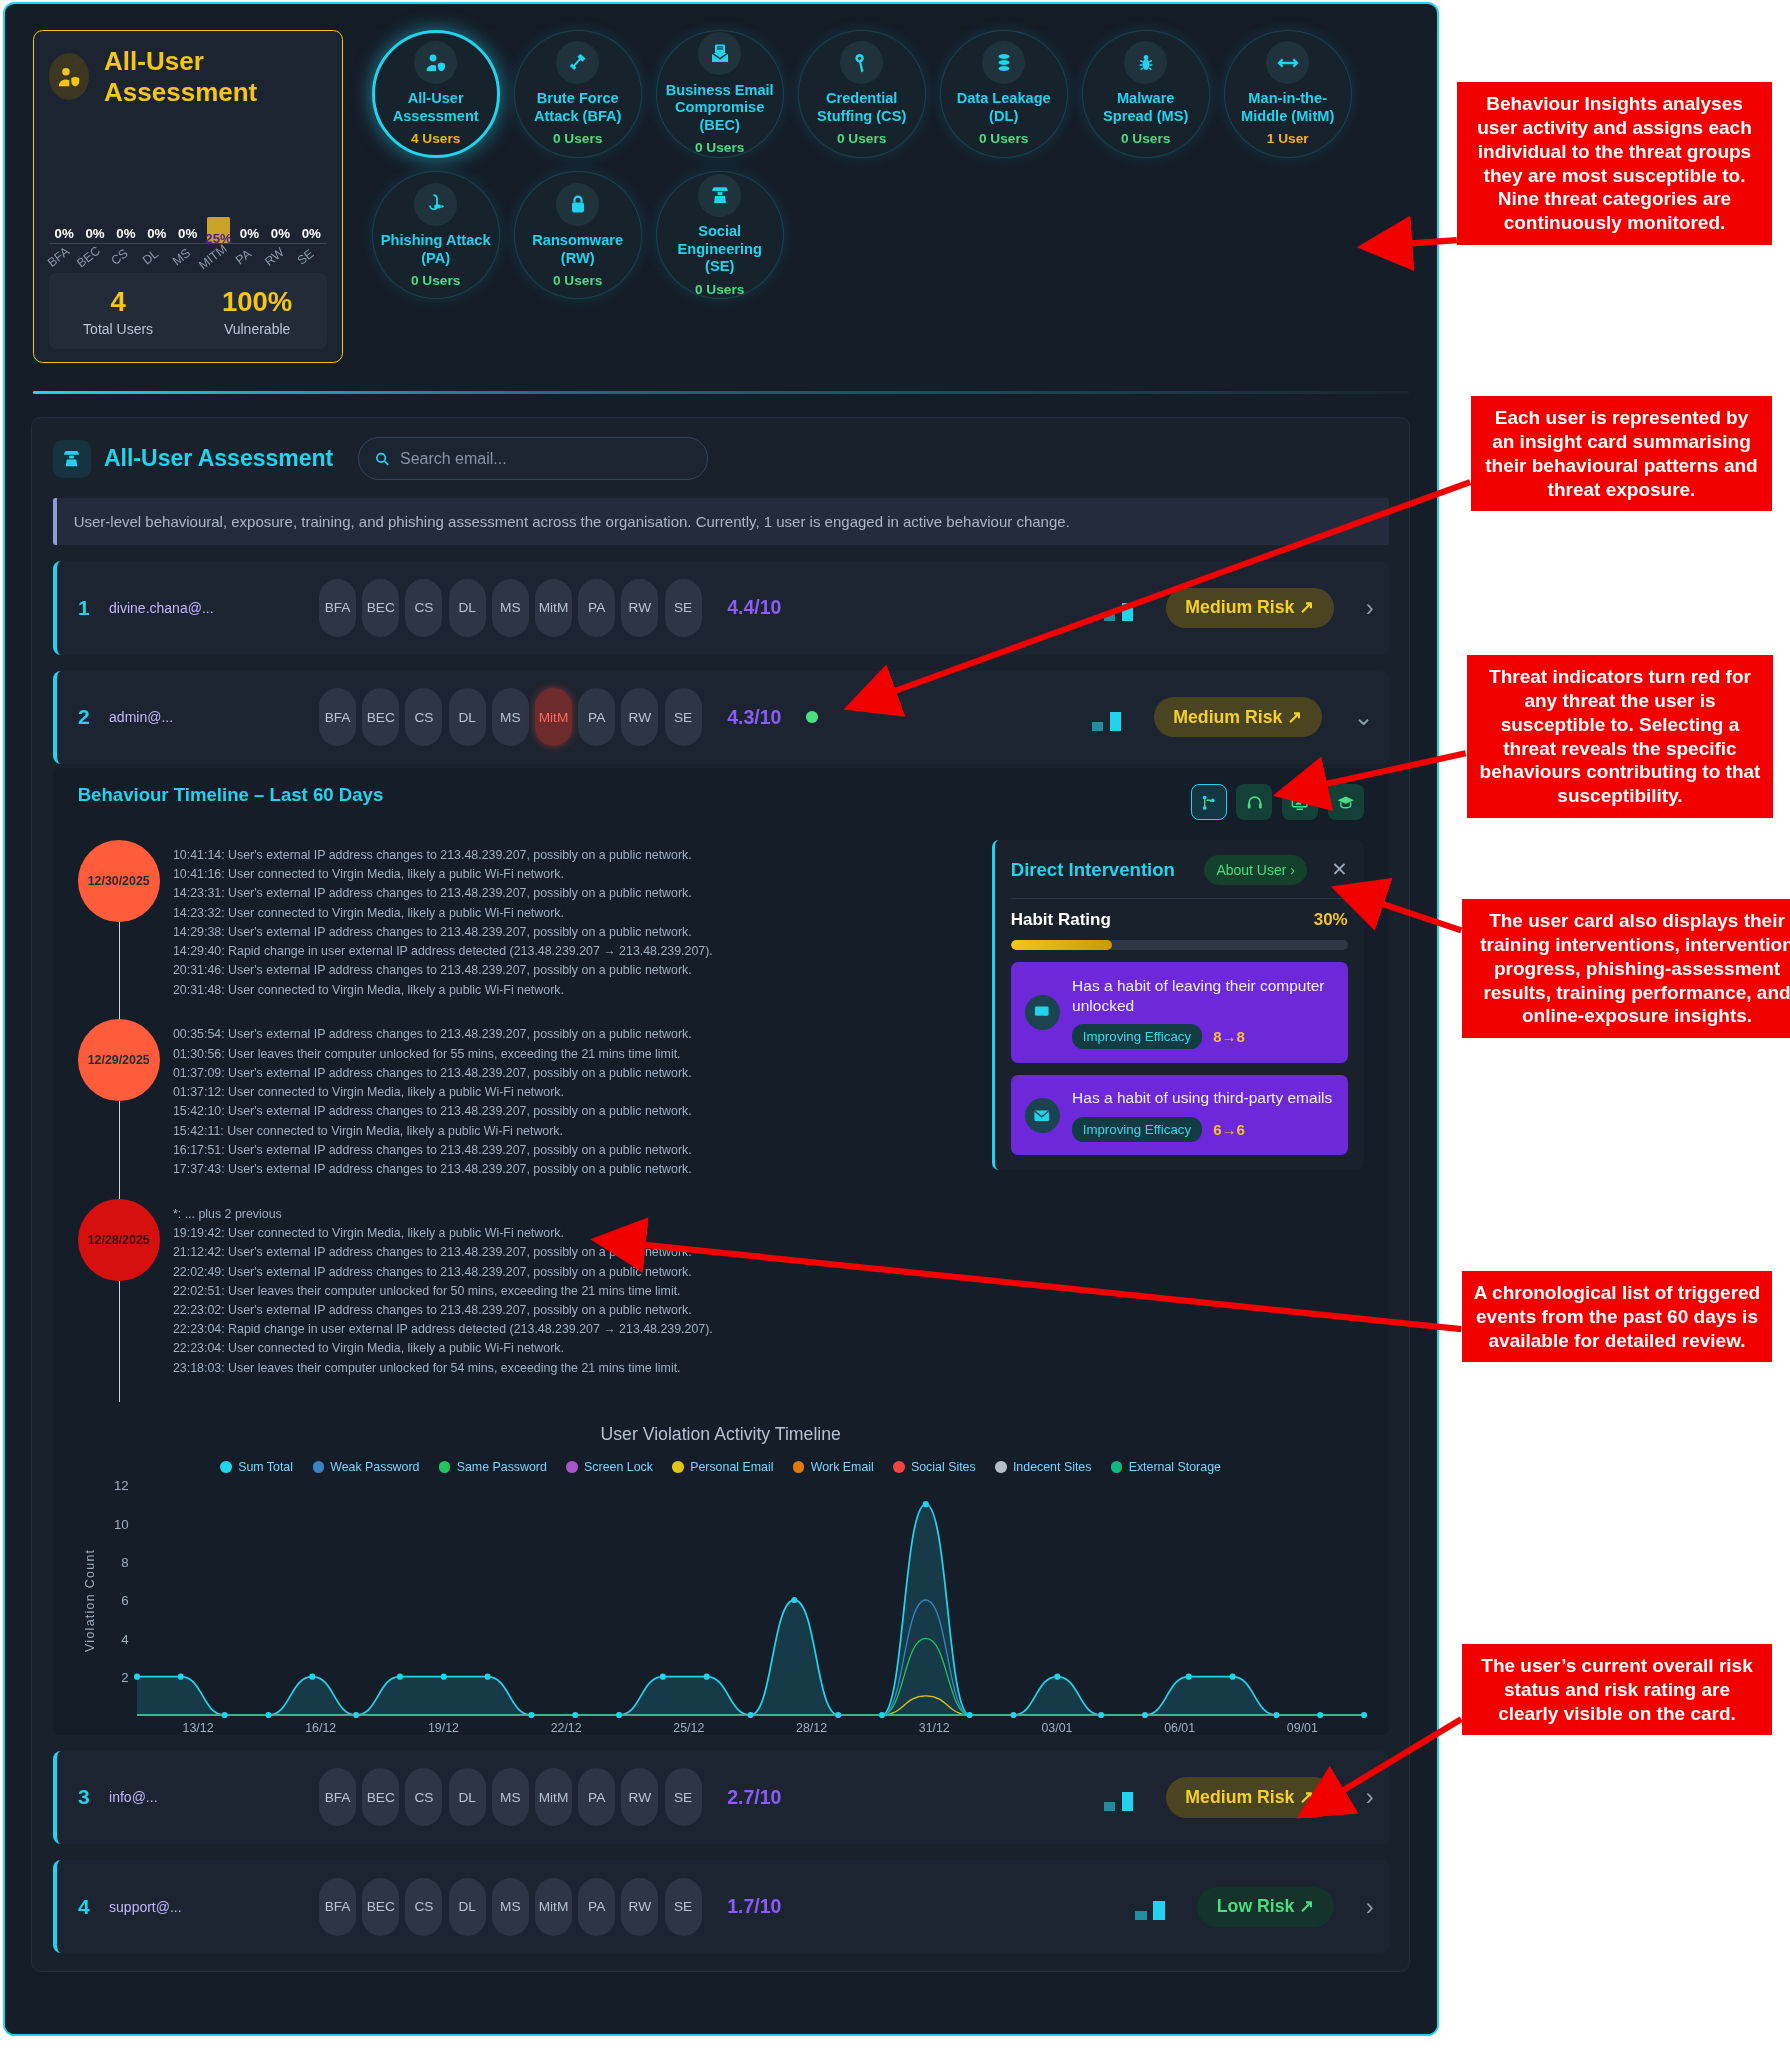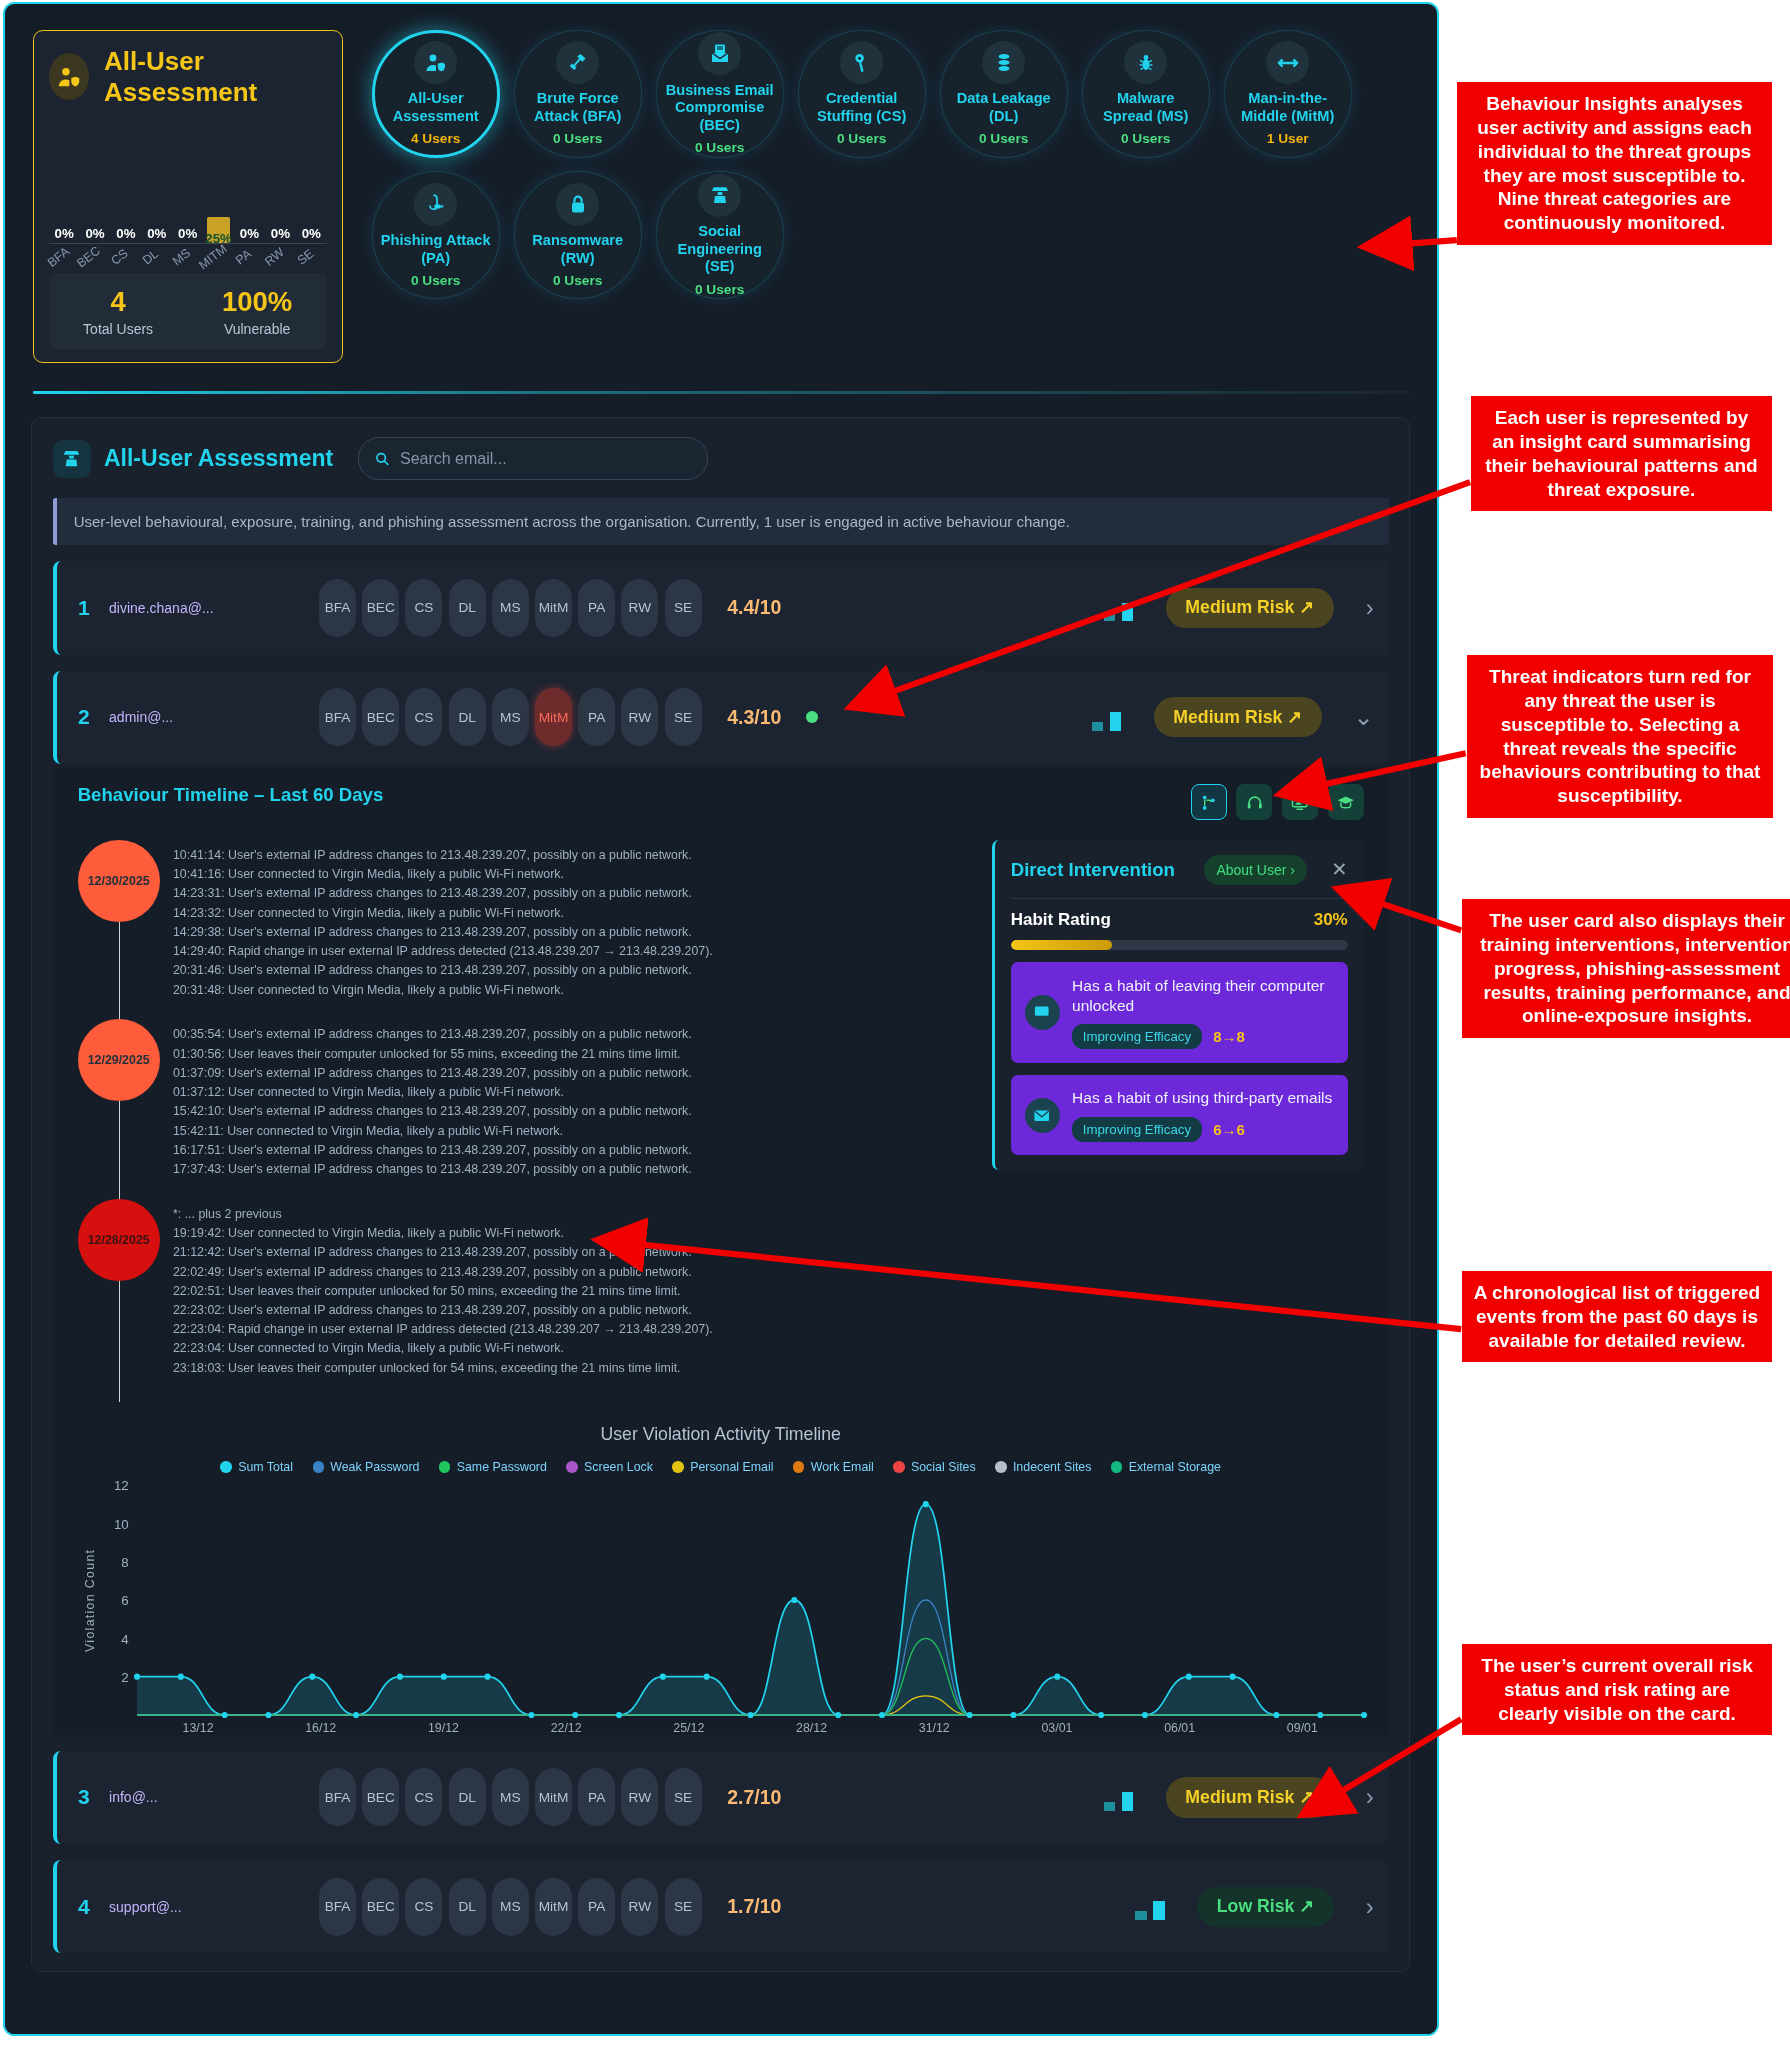--- a/index.html
+++ b/index.html
@@ -39,21 +39,21 @@
     width:47px;height:47px;border-radius:50%;background:#3b3720;
     display:flex;align-items:center;justify-content:center;
   }
   .sumcard .sc-title { font-size:26px;color:#f5c518;font-weight:700;}
 
   .minibars { margin-top:20.4px; height:133px; position:relative; }
   .mb-row { display:flex; align-items:flex-end; height:115px; gap:0; }
   .mb-col { flex:1; display:flex; flex-direction:column; align-items:center; justify-content:flex-end; height:100%; position:relative;}
   .mb-bar { width:23px; background:#c9a227; border-radius:1.8px 1.8px 0 0; position:relative; }
   .mb-bar .mb-val { position:absolute; top:56%; left:50%; transform:translateX(-50%);
-     font-size:13.3px;color:#14532d;font-weight:700;white-space:nowrap;text-align:right;}
+     font-size:13.3px;color:#4c1d95;font-weight:700;white-space:nowrap;text-align:right;}
   .mb-zero { font-size:13.3px;color:#ffffff;font-weight:700; margin-bottom:1.8px;}
   .mb-axis { border-top:1.3px solid #3a4654; }
   .mb-labels { display:flex; margin-top:3.5px;}
   .mb-lab { flex:1; text-align:center; font-size:12.4px; color:#8896a6;
             transform:rotate(-38deg); transform-origin:center; height:33px;}
 
   .sumstats {
     margin-top:11.5px; background:#222c39; border-radius:7px;
     display:flex; justify-content:space-around; padding:13.3px 0 11.5px 0;
   }
@@ -117,21 +117,21 @@
   }
   .u-idx { font-size:21px;color:#22d3ee;font-weight:700;width:20.4px;text-align:center;}
   .u-mail { font-size:14px;color:#c4b5fd;width:195px;}
   .chips { display:flex; gap:6.2px; }
   .chip {
     width:37px;height:58px;border-radius:18.6px;background:#2c3644;
     display:flex;align-items:center;justify-content:center;
     font-size:13.7px;color:#b8c4d2;
   }
   .chip.red { background:#6d2b2b; color:#ff6b5e; box-shadow:0 0 8px rgba(239,68,68,0.45);}
-  .u-score { font-size:19.5px;color:#fdba74;font-weight:700;margin-left:10.6px;white-space:nowrap;}
+  .u-score { font-size:19.5px;color:#8b5cf6;font-weight:700;margin-left:10.6px;white-space:nowrap;}
   .u-dot { width:11.5px;height:11.5px;border-radius:50%;background:#4ade80;margin-left:9.7px;}
   .u-spark { margin-left:auto; display:flex; align-items:flex-end; gap:6.2px; height:26.6px;}
   .u-spark i { display:block; width:11.5px; background:#1f8e9e;}
   .u-spark i.tall { background:#22d3ee;}
   .badge {
     margin-left:17.7px; padding:9.7px 19.5px; border-radius:22px;
     font-size:17.7px; font-weight:700; white-space:nowrap;
   }
   .badge.med { background:#4b4421; color:#f5d028;}
   .badge.low { background:#14332a; color:#4ade80;}

